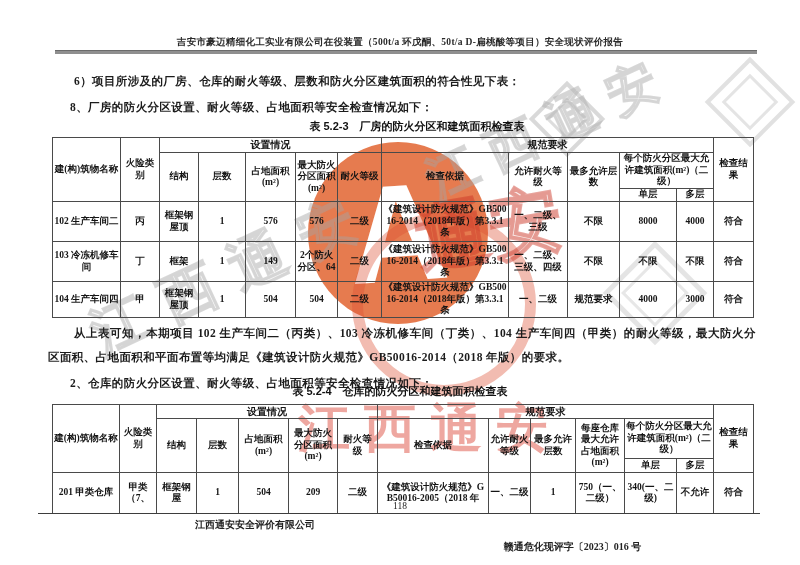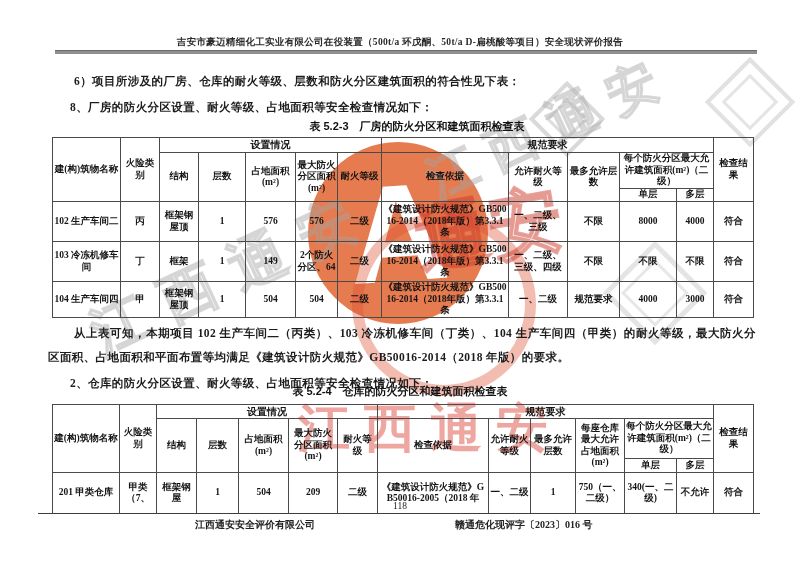--- a/index.html
+++ b/index.html
@@ -51,21 +51,21 @@
   .page-num{
     position:absolute;top:501px;left:0;width:100%;text-align:center;
     font-size:9.5px;color:#222;
   }
   .footer-rule{position:absolute;top:513px;left:38px;width:722px;height:0;border-top:1.5px solid #3d3d3d;}
   .footer-left{
     position:absolute;top:518px;left:150px;width:210px;text-align:center;
     font-size:10px;font-weight:600;color:#222;
   }
   .footer-right{
-    position:absolute;top:518px;left:455px;width:235px;
+    position:absolute;top:540px;left:455px;width:235px;text-align:center;
     font-size:10px;font-weight:600;color:#222;
   }
   
   .wm{position:absolute;z-index:1;pointer-events:none;}
   .stamp-disc{
     left:308px;top:142px;width:180px;height:182px;border-radius:50%;
     background:rgba(224,90,35,.8);
     display:flex;align-items:center;justify-content:center;
   }
   .stamp-glyph{

